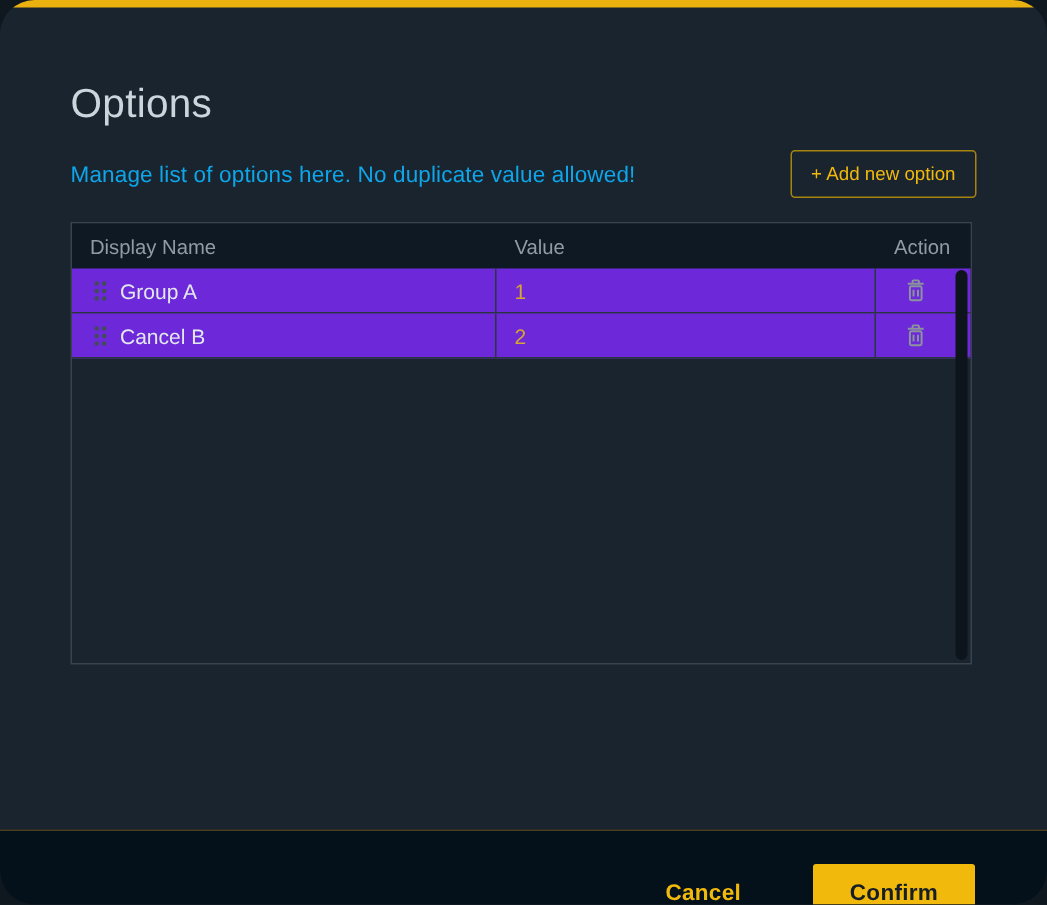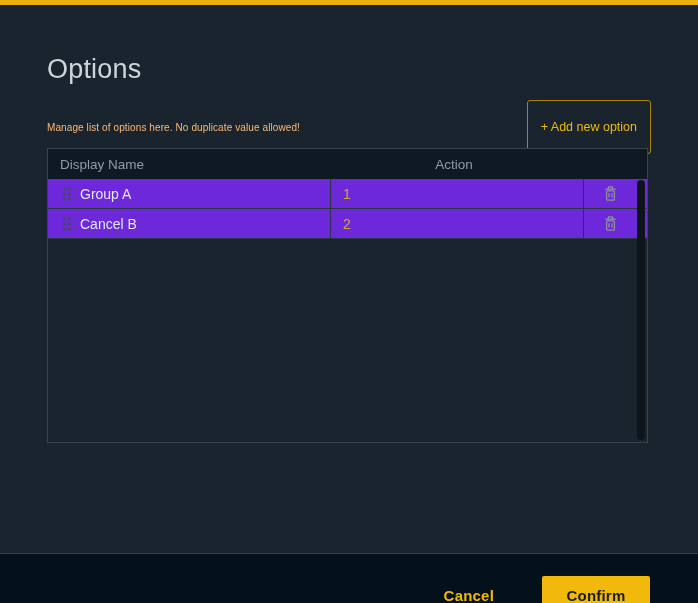--- a/index.html
+++ b/index.html
@@ -5,20 +5,21 @@
   * { margin: 0; padding: 0; box-sizing: border-box; }
   html, body { background: #10181f; }
   body { font-family: "Liberation Sans", "DejaVu Sans", sans-serif; }
 
   .stage {
     position: relative;
     width: 698px;
     height: 603px;
     background: #19242f;
     overflow: hidden;
+    border-radius: 23px;
   }
 
   .top-accent-bar {
     position: absolute;
     left: 0; top: 0;
     width: 100%; height: 5px;
     background: #ebb10f;
   }
 
   .modal-title {
@@ -32,32 +33,32 @@
 
   .subtitle-row {
     position: absolute;
     left: 47px; top: 100px;
     width: 604px;
     display: flex;
     align-items: center;
     justify-content: space-between;
   }
   .modal-subtitle {
-    font-size: 10px;
-    color: #fdba74;
+    font-size: 15px;
+    color: #0ea5e9;
     letter-spacing: 0.1px;
   }
   .add-option-btn {
     background: transparent;
     border: 1px solid #a8840f;
     border-radius: 3px;
     color: #f0b90b;
     font-family: "Liberation Sans", sans-serif;
     font-size: 12.5px;
-    padding: 19px 13px;
+    padding: 8px 13px;
     cursor: pointer;
     white-space: nowrap;
   }
 
   .options-table {
     position: absolute;
     left: 47px; top: 148px;
     width: 601px; height: 295px;
     border: 1px solid #39434d;
     background: #19242f;
@@ -169,20 +170,21 @@
 
   <div class="subtitle-row">
     <span class="modal-subtitle">Manage list of options here. No duplicate value allowed!</span>
     <button class="add-option-btn">+ Add new option</button>
   </div>
 
   <div class="options-table">
 
     <div class="table-header">
       <div class="th">Display Name</div>
+      <div class="th">Value</div>
       <div class="th th-action">Action</div>
     </div>
 
     <div class="table-row">
       <div class="cell cell-name">
         <span class="drag-handle">
           <svg width="12" height="16" viewBox="0 0 12 16">
             <g fill="#414c57">
               <circle cx="3.5" cy="3" r="1.5"></circle>
                 <circle cx="8.5" cy="3" r="1.5"></circle>

